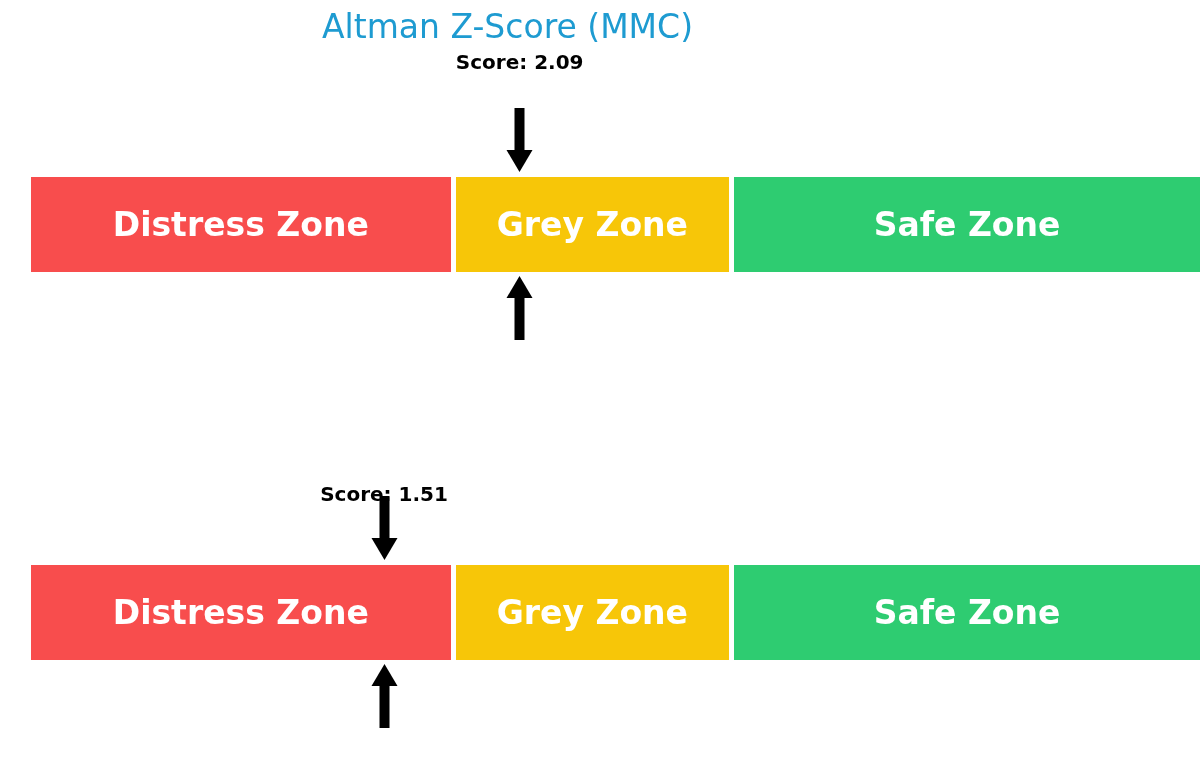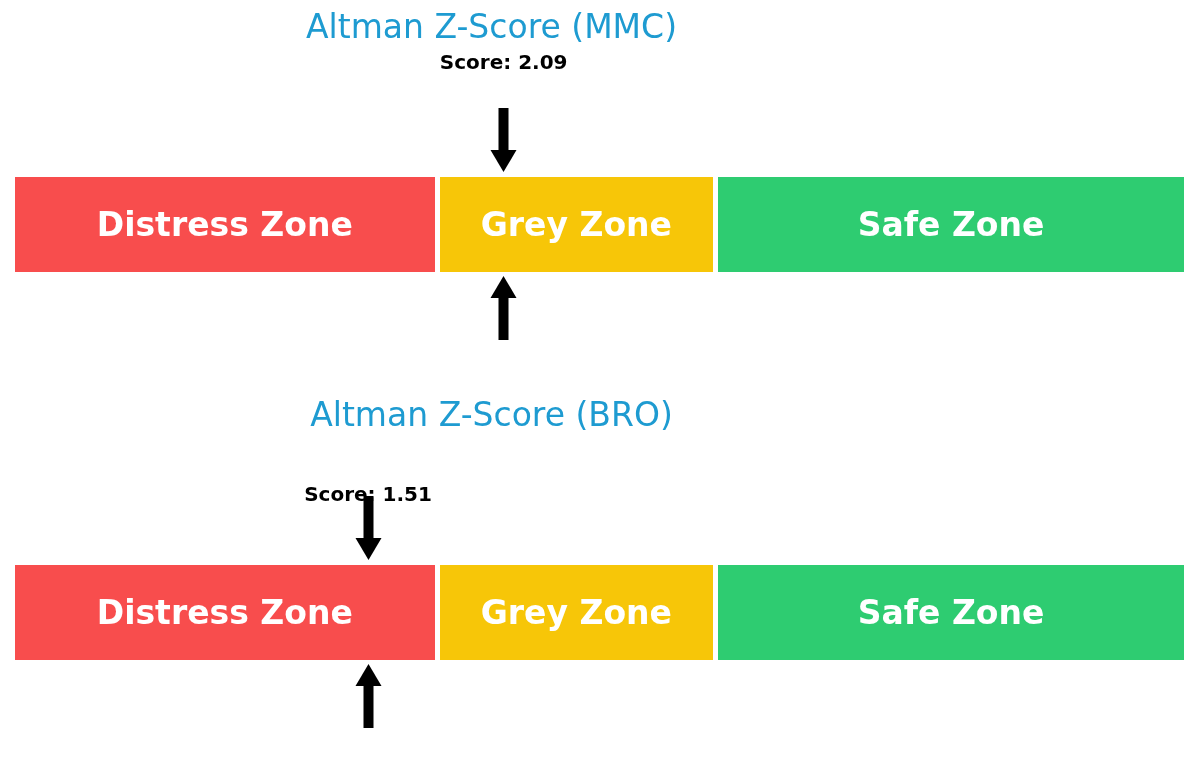--- a/index.html
+++ b/index.html
@@ -10,21 +10,21 @@
   }
   .figure {
     position: relative;
     width: 1200px;
     height: 774px;
     background: #FFFFFF;
     overflow: hidden;
   }
   .chart {
     position: absolute;
-    left: 0;
+    left: 16px;
     width: 983px;
     height: 388px;
   }
   .chart-a { top: 0; }
   .chart-b { top: 388px; }
 
   .chart-title {
     position: absolute;
     top: 9px;
     left: 0;
@@ -138,21 +138,20 @@
       <div class="zone" style="flex-grow: 1.18; background: rgb(247, 198, 8);">
         <span class="zone-label" style="color: rgb(255, 255, 255);">Grey Zone</span>
       </div>
       <div class="zone" style="flex-grow: 2.01; background: rgb(46, 204, 113);">
         <span class="zone-label" style="color: rgb(255, 255, 255);">Safe Zone</span>
       </div>
     </div>
   </section>
 
   <section class="chart chart-b">
-    <h2 class="chart-title" style="color: rgb(30, 155, 209);">Altman Z-Score (BRO)</h2>
 
     <div class="track">
       <div class="score-label" style="left: 30.2%; margin-top: 44px;">Score: 1.51</div>
 
       <div class="arrow-holder down" style="left: 30.2%;">
         <div class="arrow-shaft"></div>
         <div class="arrow-head-down"></div>
       </div>
 
       <div class="arrow-holder up" style="left: 30.2%;">

